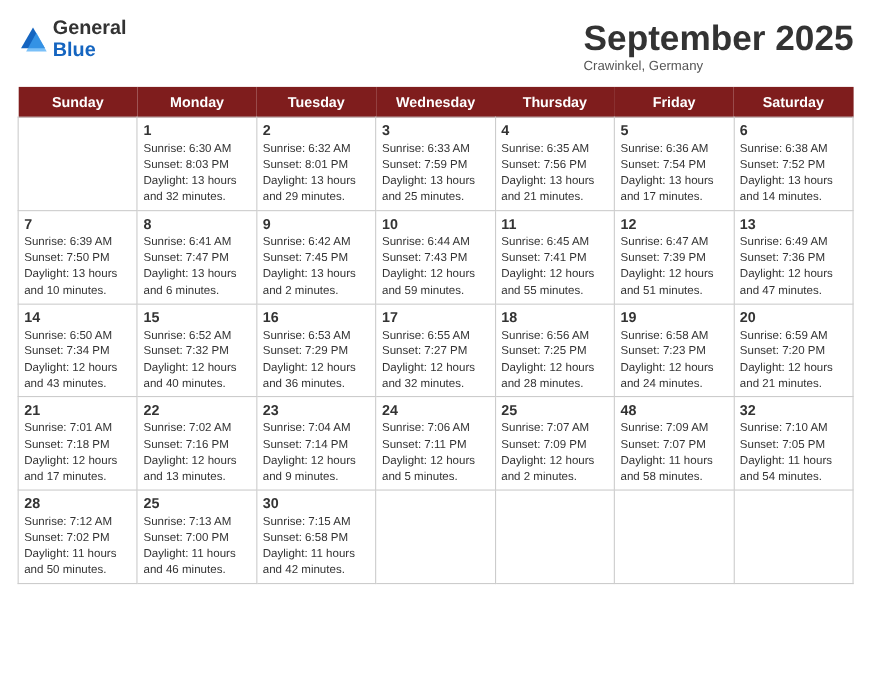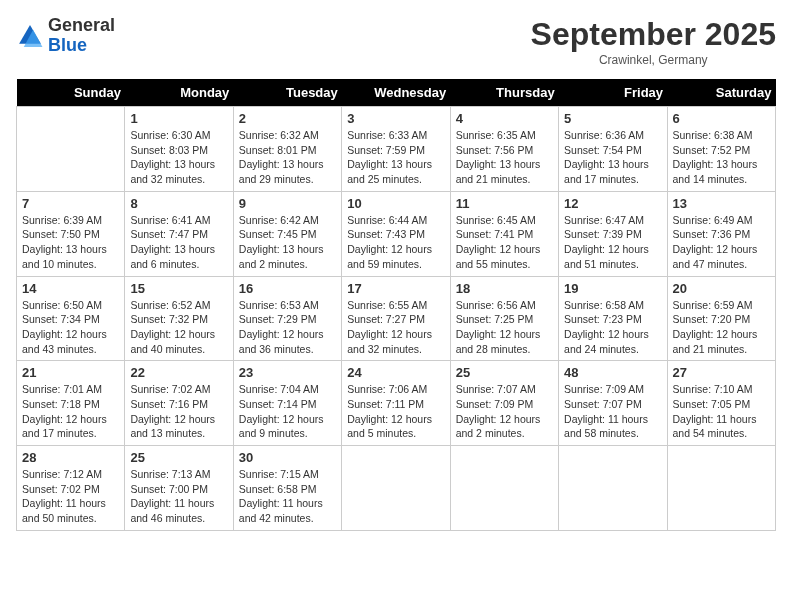--- a/index.html
+++ b/index.html
@@ -26,41 +26,41 @@
       font-weight: bold;
       line-height: 1.1;
     }
     .logo-general { color: #333; }
     .logo-blue { color: #1565c0; }
     .logo-icon {
       width: 28px;
       height: 28px;
     }
     .title-block {
-      text-align: center;
+      text-align: left;
     }
     .month-title {
       font-size: 32px;
       font-weight: bold;
       color: #333;
     }
     .subtitle {
       font-size: 12px;
       color: #555;
     }
     table {
       width: 100%;
       border-collapse: collapse;
       font-size: 11px;
     }
     thead tr th {
-      background-color: #000000;
+      background-color: #7f1d1d;
       color: #fff;
       padding: 6px 4px;
-      text-align: right;
+      text-align: center;
       font-size: 13px;
       font-weight: bold;
     }
     tbody tr td {
       border: 1px solid #ccc;
       vertical-align: top;
       padding: 4px 5px;
       height: 80px;
       width: calc(100% / 7);
     }
@@ -221,21 +221,21 @@
         </td>
         <td>
           <div class="day-number">25</div>
           <div class="day-info">Sunrise: 7:07 AM<br>Sunset: 7:09 PM<br>Daylight: 12 hours and 2 minutes.</div>
         </td>
         <td>
           <div class="day-number">48</div>
           <div class="day-info">Sunrise: 7:09 AM<br>Sunset: 7:07 PM<br>Daylight: 11 hours and 58 minutes.</div>
         </td>
         <td>
-          <div class="day-number">27</div>
+          <div class="day-number">32</div>
           <div class="day-info">Sunrise: 7:10 AM<br>Sunset: 7:05 PM<br>Daylight: 11 hours and 54 minutes.</div>
         </td>
       </tr>
       <tr>
         <td>
           <div class="day-number">28</div>
           <div class="day-info">Sunrise: 7:12 AM<br>Sunset: 7:02 PM<br>Daylight: 11 hours and 50 minutes.</div>
         </td>
         <td>
           <div class="day-number">25</div>

